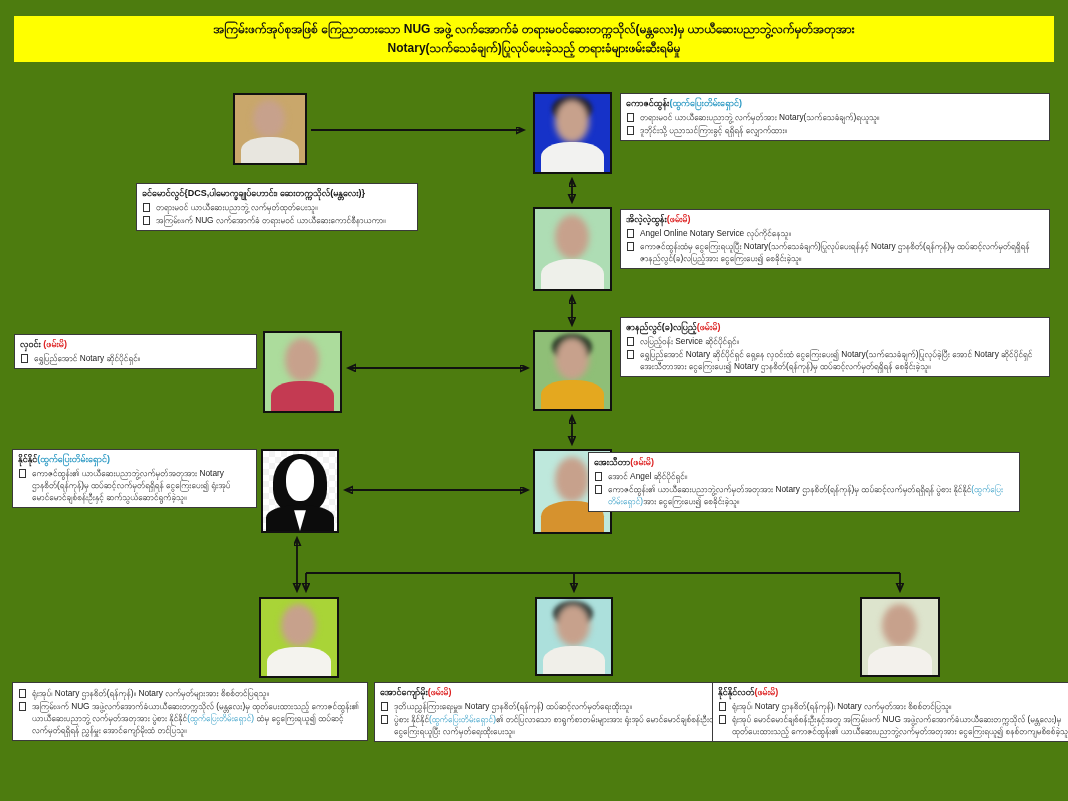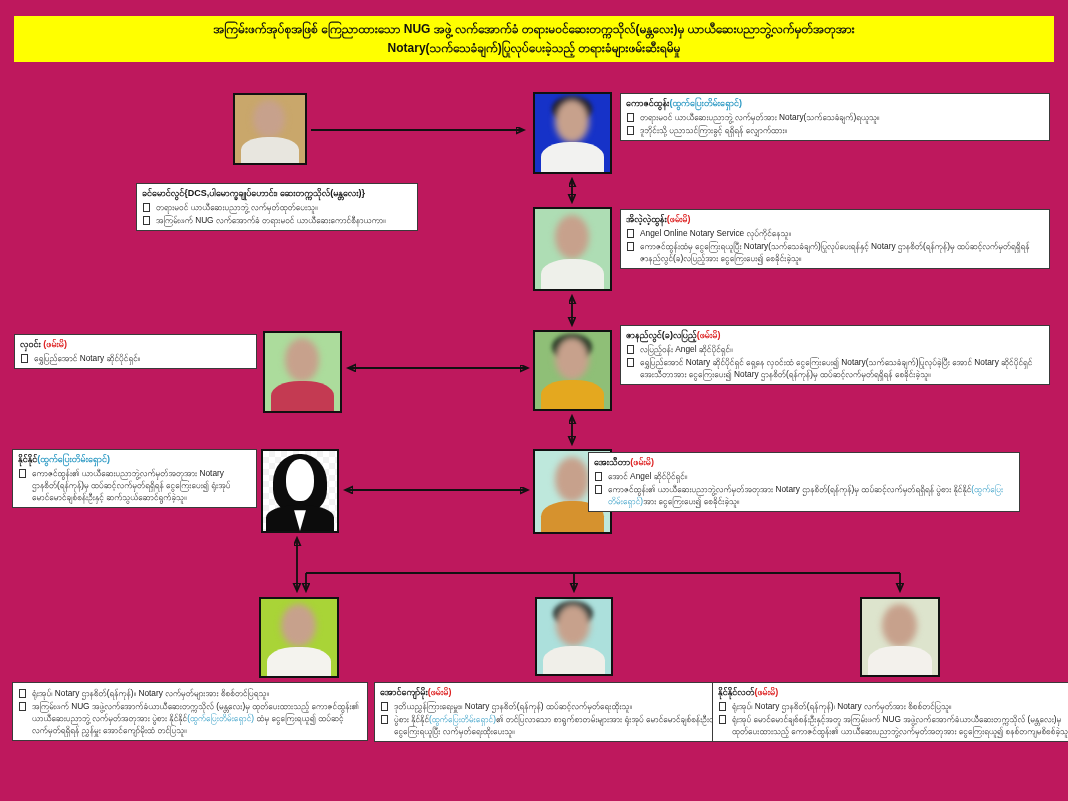--- a/index.html
+++ b/index.html
@@ -1,17 +1,17 @@
 <!DOCTYPE html>
 <html><head>
 <meta charset="utf-8">
 <style>
   html,body{margin:0;padding:0;background:#ffffff;}
   body{font-family:"Liberation Sans","DejaVu Sans",sans-serif;}
-  #canvas{position:relative;width:1068px;height:801px;background:#be185d;overflow:hidden;}
+  #canvas{position:relative;width:1068px;height:801px;background:#4d7c0f;overflow:hidden;}
 
   
   .banner{position:absolute;left:14px;top:16px;width:1040px;height:46px;background:#FFFF00;
           display:flex;flex-direction:column;justify-content:center;align-items:center;}
   .banner .l{font-size:12px;font-weight:bold;color:#111;line-height:1.55;text-align:center;white-space:nowrap;}
 
   
   .photo{position:absolute;border:2px solid #111;box-sizing:border-box;overflow:hidden;}
   .ph-head{position:absolute;left:26%;top:7%;width:46%;height:56%;border-radius:50%;
            background:#c7a18c;filter:blur(3px);}
@@ -157,25 +157,25 @@
     <div class="li">
         <span class="sq"></span>
         <span class="tx">တရားမဝင် ယာယီဆေးပညာဘွဲ့ လက်မှတ်အား Notary(သက်သေခံချက်)ရယူသူ။</span>
       </div>
     <div class="li">
         <span class="sq"></span>
         <span class="tx">ဒူဘိုင်းသို့ ပညာသင်ကြားခွင့် ရရှိရန် လျှောက်ထား။</span>
       </div>
   </div>
 
-  <div class="box" style="left:620px;top:325px;width:430px">
+  <div class="box" style="left:620px;top:317px;width:430px">
     <div class="bt"><span>ဇာနည်လွင်(ခ)လပြည့်</span><span class="st red">(ဖမ်းမိ)</span></div>
     <div class="li">
         <span class="sq"></span>
-        <span class="tx">လပြည့်ဝန်း Angel ဆိုင်ပိုင်ရှင်။</span>
+        <span class="tx">လပြည့်ဝန်း Service ဆိုင်ပိုင်ရှင်။</span>
       </div>
     <div class="li">
         <span class="sq"></span>
         <span class="tx">ရွှေပြည်အောင် Notary ဆိုင်ပိုင်ရှင် ရှေ့နေ လှဝင်းထံ ငွေကြေးပေး၍ Notary(သက်သေခံချက်)ပြုလုပ်ခဲ့ပြီး အောင် Notary ဆိုင်ပိုင်ရှင် အေးသီတာအား ငွေကြေးပေး၍ Notary ဌာနစိတ်(ရန်ကုန်)မှ ထပ်ဆင့်လက်မှတ်ရရှိရန် စေခိုင်းခဲ့သူ။</span>
       </div>
   </div>
 
   <div class="box" style="left:14px;top:334px;width:243px">
     <div class="bt"><span>လှဝင်း</span> <span class="st red">(ဖမ်းမိ)</span></div>
     <div class="li">

